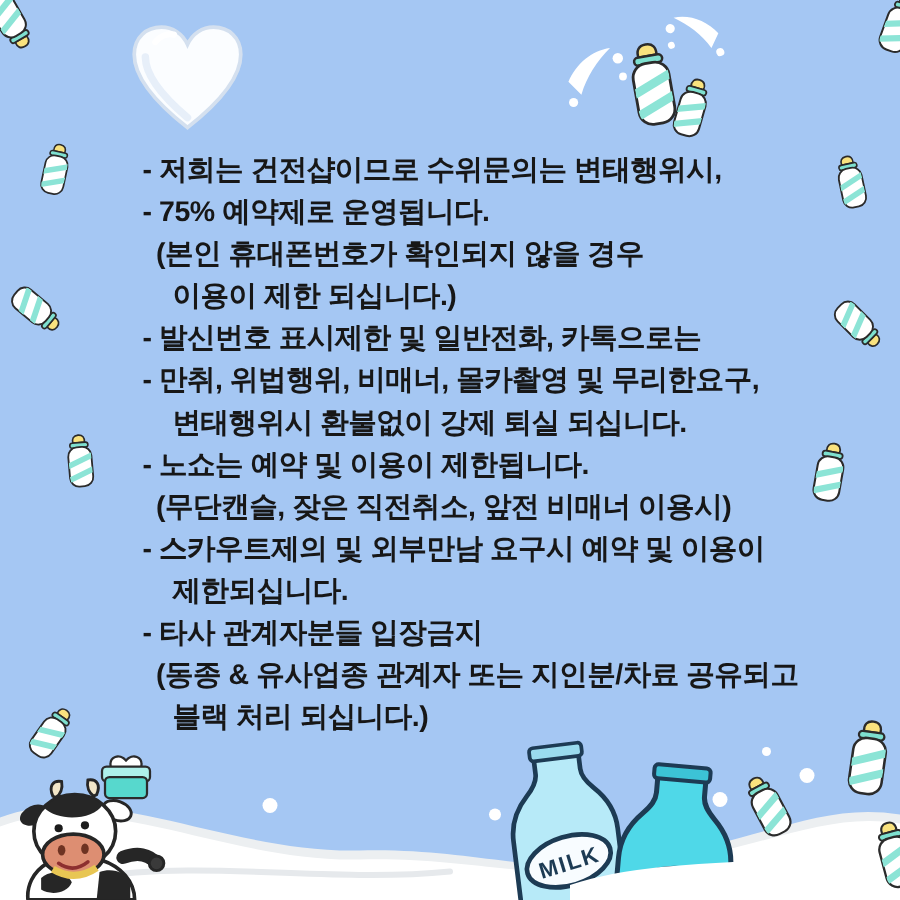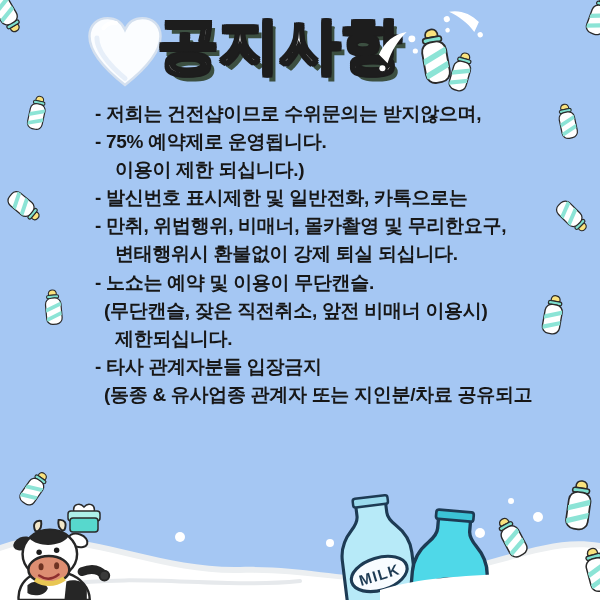--- a/index.html
+++ b/index.html
@@ -68,21 +68,20 @@
       </g>
     </defs>
   </svg>
 
   <svg class="heart" viewBox="0 0 100 92">
     <path d="M50,86 C22,64 7,45 7,27 C7,13 17,5 29,5 C38,5 46,10 50,19 C54,10 62,5 71,5 C83,5 93,13 93,27 C93,45 78,64 50,86 Z" fill="#fbfdff" stroke="#d4e0ef" stroke-width="3"></path>
     <path d="M50,78 C30,61 16,44 16,29" fill="none" stroke="#e4edf8" stroke-width="6" stroke-linecap="round" opacity="0.9"></path>
     <path d="M24,17 C28,12 34,10 39,11" fill="none" stroke="#ffffff" stroke-width="5" stroke-linecap="round"></path>
   </svg>
 
-  <div class="page-title">공지사항</div>
 
   <svg class="splash" style="left:372px;top:24px;width:52px;height:54px" viewBox="0 0 60 60">
       <use href="#splash-sym"></use>
     </svg>
   <svg class="splash" style="left:438px;top:2px;width:48px;height:46px;transform:scaleX(-1) rotate(20deg)" viewBox="0 0 60 60">
       <use href="#splash-sym"></use>
     </svg>
   <svg class="bb" style="left:414px;top:26px;width:42px;height:61px;transform:rotate(-10deg)" viewBox="0 0 40 58">
       <use href="#bottle-sym"></use>
     </svg>
@@ -121,31 +120,34 @@
       <use href="#bottle-sym"></use>
     </svg>
   <svg class="bb" style="left:496px;top:514px;width:32px;height:47px;transform:rotate(-28deg);z-index:6" viewBox="0 0 40 58">
       <use href="#bottle-sym"></use>
     </svg>
   <svg class="bb" style="left:580px;top:545px;width:34px;height:50px;transform:rotate(-15deg);z-index:9" viewBox="0 0 40 58">
       <use href="#bottle-sym"></use>
     </svg>
 
   <div class="notice">
-    <div class="notice-line bullet">- 저희는 건전샵이므로 수위문의는 받지않으며,</div>
+    <div class="notice-line bullet">- 저희는 건전샵이므로 수위문의는 변태행위시,</div>
     <div class="notice-line bullet">- 75% 예약제로 운영됩니다.</div>
+    <div class="notice-line paren">(본인 휴대폰번호가 확인되지 않을 경우</div>
     <div class="notice-line cont">이용이 제한 되십니다.)</div>
     <div class="notice-line bullet">- 발신번호 표시제한 및 일반전화, 카톡으로는</div>
     <div class="notice-line bullet">- 만취, 위법행위, 비매너, 몰카촬영 및 무리한요구,</div>
     <div class="notice-line cont">변태행위시 환불없이 강제 퇴실 되십니다.</div>
-    <div class="notice-line bullet">- 노쇼는 예약 및 이용이 무단캔슬.</div>
+    <div class="notice-line bullet">- 노쇼는 예약 및 이용이 제한됩니다.</div>
     <div class="notice-line paren">(무단캔슬, 잦은 직전취소, 앞전 비매너 이용시)</div>
+    <div class="notice-line bullet">- 스카우트제의 및 외부만남 요구시 예약 및 이용이</div>
     <div class="notice-line cont">제한되십니다.</div>
     <div class="notice-line bullet">- 타사 관계자분들 입장금지</div>
     <div class="notice-line paren">(동종 &amp; 유사업종 관계자 또는 지인분/차료 공유되고</div>
+    <div class="notice-line cont">블랙 처리 되십니다.)</div>
   </div>
 
   <svg class="wipes" viewBox="0 0 40 34">
     <path d="M10,12 C8,4 16,2 20,7 C24,2 32,4 30,12 Z" fill="#ffffff" stroke="#2b2b2b" stroke-width="1.5"></path>
     <rect x="4" y="11" width="32" height="10" rx="3" fill="#aef0ea" stroke="#2b2b2b" stroke-width="1.5"></rect>
     <rect x="6" y="18" width="28" height="14" rx="3" fill="#57d8cd" stroke="#2b2b2b" stroke-width="1.5"></rect>
   </svg>
 
   <svg class="wave" viewBox="0 0 600 85" preserveAspectRatio="none">
     <path d="M0,30 C70,4 150,54 240,52 C320,50 360,72 440,56 C515,42 550,20 600,28 L600,85 L0,85 Z" fill="#eceff1"></path>

